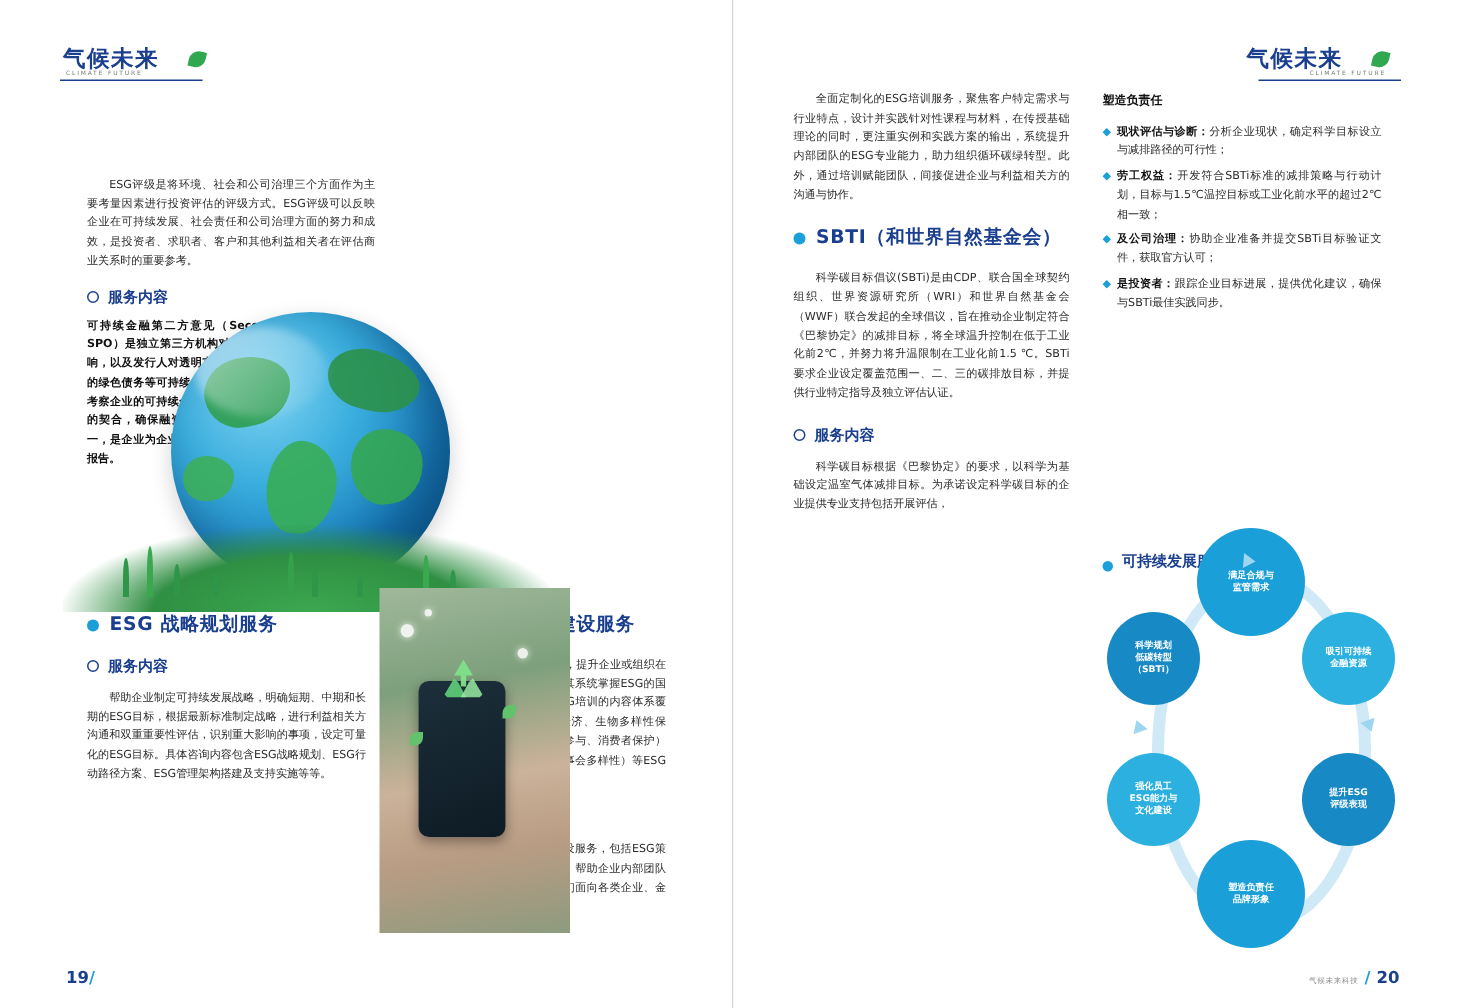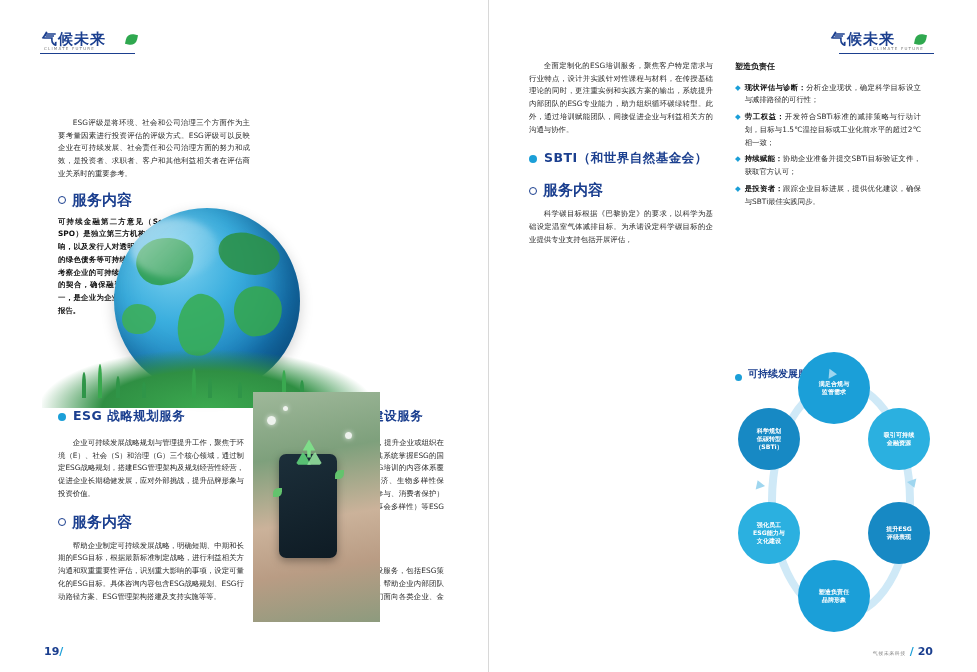--- a/index.html
+++ b/index.html
@@ -19,21 +19,21 @@
   
   .logo{position:absolute;display:flex;align-items:center;gap:20px;}
   .logo .cn{font-size:15px;font-weight:bold;letter-spacing:1px;color:#1b3f8f;font-family:"DejaVu Sans",sans-serif;}
   .logo .leaf{width:11px;height:11px;background:#2fa84f;border-radius:60% 0 60% 0;display:inline-block;transform:rotate(12deg);}
   .logo .sub{font-size:4px;color:#7a7a7a;letter-spacing:1.2px;position:absolute;left:2px;top:16px;}
   .logo-rule{position:absolute;height:1px;background:#1b3f8f;}
 
   
   .h-sec{display:flex;align-items:center;gap:7px;font-size:12.5px;font-weight:bold;color:#1b3f8f;letter-spacing:.5px;}
   .h-sec .dot{width:8px;height:8px;border-radius:50%;background:#1b9fd8;flex:0 0 auto;}
-  .h-sub{display:flex;align-items:center;gap:6px;font-size:15px;font-weight:bold;color:#1b3f8f;}
+  .h-sub{display:flex;align-items:center;gap:6px;font-size:10px;font-weight:bold;color:#1b3f8f;}
   .h-sub .ring{width:6px;height:6px;border-radius:50%;border:1.6px solid #1b3f8f;flex:0 0 auto;}
   .h-sub2{display:flex;align-items:flex-end;gap:6px;font-size:10px;font-weight:bold;color:#1b3f8f;margin-top:39px;}
   .h-sub2 .dot{width:7px;height:7px;border-radius:50%;background:#1b9fd8;flex:0 0 auto;}
 
   
   .p{font-size:7.4px;line-height:1.72;color:#2a2a2a;text-align:justify;}
   .p.indent{text-indent:2em;}
   .b{font-weight:bold;color:#111;}
   .col{position:absolute;}
 
@@ -131,21 +131,20 @@
         <div class="blade" style="left:100px;height:16px;"></div>
         <div class="blade" style="left:196px;height:16px;"></div>
       </div>
     </div>
 
     <div class="col" style="left:58px;top:408px;width:186px;">
       <div class="h-sec">
         <span class="dot"></span>
         <span>ESG 战略规划服务</span>
       </div>
-      <div class="p indent" style="margin-top:12px;">企业可持续发展战略规划与管理提升工作，聚焦于环境（E）、社会（S）和治理（G）三个核心领域，通过制定ESG战略规划，搭建ESG管理架构及规划经营性经营，促进企业长期稳健发展，应对外部挑战，提升品牌形象与投资价值。</div>
       <div class="h-sub" style="margin-top:12px;">
         <span class="ring"></span>
         <span>服务内容</span>
       </div>
       <div class="p indent" style="margin-top:8px;">帮助企业制定可持续发展战略，明确短期、中期和长期的ESG目标，根据最新标准制定战略，进行利益相关方沟通和双重重要性评估，识别重大影响的事项，设定可量化的ESG目标。具体咨询内容包含ESG战略规划、ESG行动路径方案、ESG管理架构搭建及支持实施等等。</div>
     </div>
 
     <div class="col" style="left:262px;top:408px;width:182px;">
       <div class="h-sec">
         <span class="dot"></span>
@@ -174,20 +173,21 @@
     <div class="logo-rule" style="left:350px;top:53px;width:95px;"></div>
 
     <div class="col" style="left:40px;top:60px;width:184px;">
       <div class="p indent">全面定制化的ESG培训服务，聚焦客户特定需求与行业特点，设计并实践针对性课程与材料，在传授基础理论的同时，更注重实例和实践方案的输出，系统提升内部团队的ESG专业能力，助力组织循环碳绿转型。此外，通过培训赋能团队，间接促进企业与利益相关方的沟通与协作。</div>
 
       <div class="h-sec" style="margin-top:14px;">
         <span class="dot"></span>
         <span>SBTI（和世界自然基金会）</span>
       </div>
 
+      <div class="p indent" style="margin-top:12px;">科学碳目标倡议(SBTi)是由CDP、联合国全球契约组织、世界资源研究所（WRI）和世界自然基金会（WWF）联合发起的全球倡议，旨在推动企业制定符合《巴黎协定》的减排目标，将全球温升控制在低于工业化前2℃，并努力将升温限制在工业化前1.5 ℃。SBTi要求企业设定覆盖范围一、二、三的碳排放目标，并提供行业特定指导及独立评估认证。</div>
 
       <div class="h-sub" style="margin-top:14px;">
         <span class="ring"></span>
         <span>服务内容</span>
       </div>
       <div class="p indent" style="margin-top:8px;">科学碳目标根据《巴黎协定》的要求，以科学为基础设定温室气体减排目标。为承诺设定科学碳目标的企业提供专业支持包括开展评估，</div>
     </div>
 
     <div class="col" style="left:246px;top:60px;width:186px;">
       <div class="p b" style="font-size:8px;">塑造负责任</div>
@@ -196,21 +196,21 @@
         <div class="p" style="display:flex;gap:4px;margin-top:4px;">
           <span style="color:#1b9fd8;flex:0 0 auto;">◆</span>
           <span><span class="b">现状评估与诊断：</span><span>分析企业现状，确定科学目标设立与减排路径的可行性；</span></span>
         </div>
         <div class="p" style="display:flex;gap:4px;margin-top:4px;">
           <span style="color:#1b9fd8;flex:0 0 auto;">◆</span>
           <span><span class="b">劳工权益：</span><span>开发符合SBTi标准的减排策略与行动计划，目标与1.5℃温控目标或工业化前水平的超过2℃相一致；</span></span>
         </div>
         <div class="p" style="display:flex;gap:4px;margin-top:4px;">
           <span style="color:#1b9fd8;flex:0 0 auto;">◆</span>
-          <span><span class="b">持续赋能：</span><span>协助企业准备并提交SBTi目标验证文件，获取官方认可；</span></span>
+          <span><span class="b">及公司治理：</span><span>协助企业准备并提交SBTi目标验证文件，获取官方认可；</span></span>
         </div>
         <div class="p" style="display:flex;gap:4px;margin-top:4px;">
           <span style="color:#1b9fd8;flex:0 0 auto;">◆</span>
           <span><span class="b">是投资者：</span><span>跟踪企业目标进展，提供优化建议，确保与SBTi最佳实践同步。</span></span>
         </div>
       </div>
     </div>
 
     <div class="col" style="left:246px;top:328px;width:190px;">
       <div class="h-sub2">

